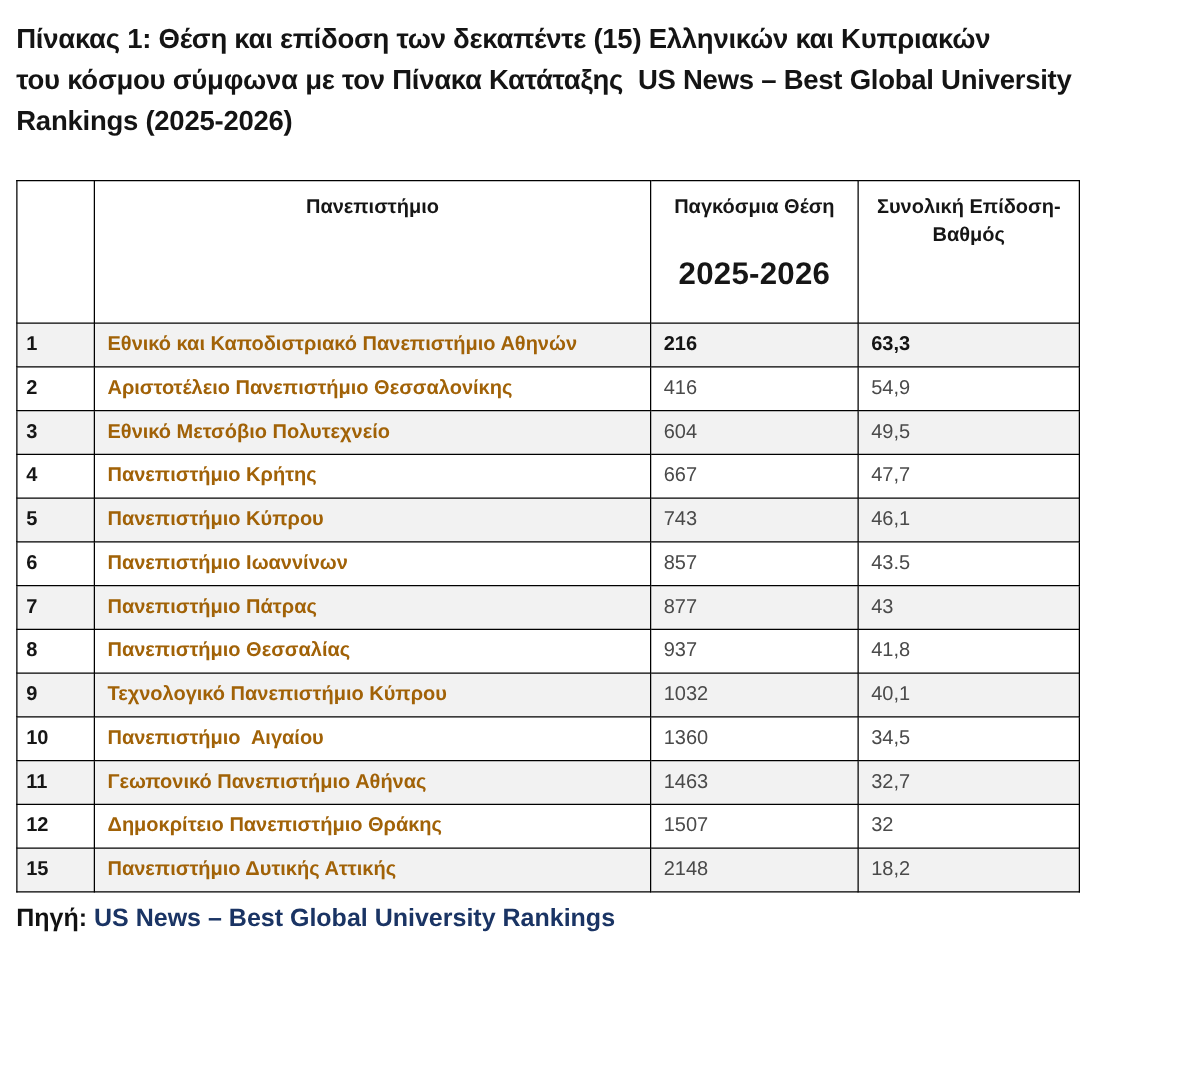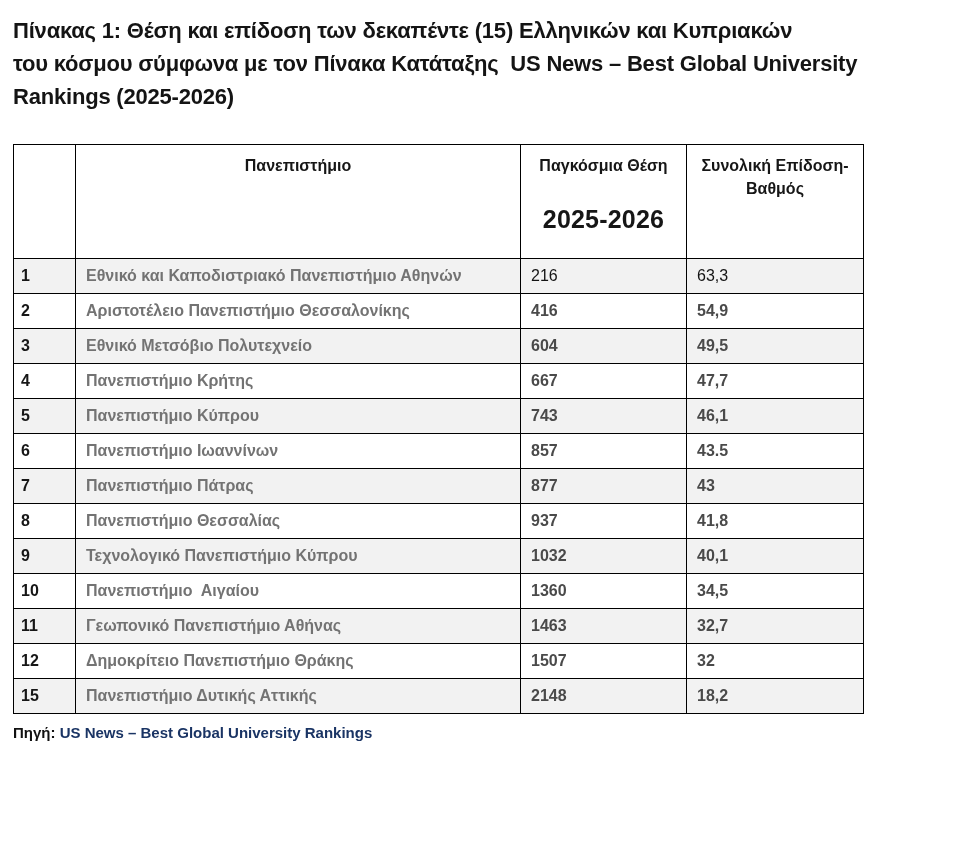--- a/index.html
+++ b/index.html
@@ -24,24 +24,24 @@
   col.col-score { width: 177px; }
   thead tr { height: 114px; background: #ffffff; }
   th {
     text-align: center; vertical-align: top; padding: 9px 10px;
     font-size: 16px; font-weight: 700; color: #161616; line-height: 1.45;
   }
   .rank-year { font-size: 25px; font-weight: 700; margin-top: 24px; letter-spacing: 0.2px; }
   td { padding: 0 10px; height: 34px; font-size: 16px; vertical-align: middle; }
   tr.stripe { background: #f2f2f2; }
   td.num { font-weight: 700; color: #161616; padding-left: 7px; }
-  td.uni { font-weight: 700; color: #737373; white-space: pre-wrap; }
-  td.val { font-weight: 700; color: #4a4a4a; }
-  tr.top-row td.val { font-weight: 400; color: #141414; }
-  .source { margin-top: 10px; font-size: 15px; font-weight: 700; color: #111111; }
+  td.uni { font-weight: 700; color: #a16207; white-space: pre-wrap; }
+  td.val { font-weight: 400; color: #4a4a4a; }
+  tr.top-row td.val { font-weight: 700; color: #141414; }
+  .source { margin-top: 10px; font-size: 20px; font-weight: 700; color: #111111; }
   .source a { color: #1a3464; text-decoration: none; cursor: pointer; }
 </style>
 </head>
 <body>
 
 <div class="page">
 
   <div class="title">
     <div class="title-line">Πίνακας 1: Θέση και επίδοση των δεκαπέντε (15) Ελληνικών και Κυπριακών</div>
     <div class="title-line">του κόσμου σύμφωνα με τον Πίνακα Κατάταξης  US News – Best Global University</div>

